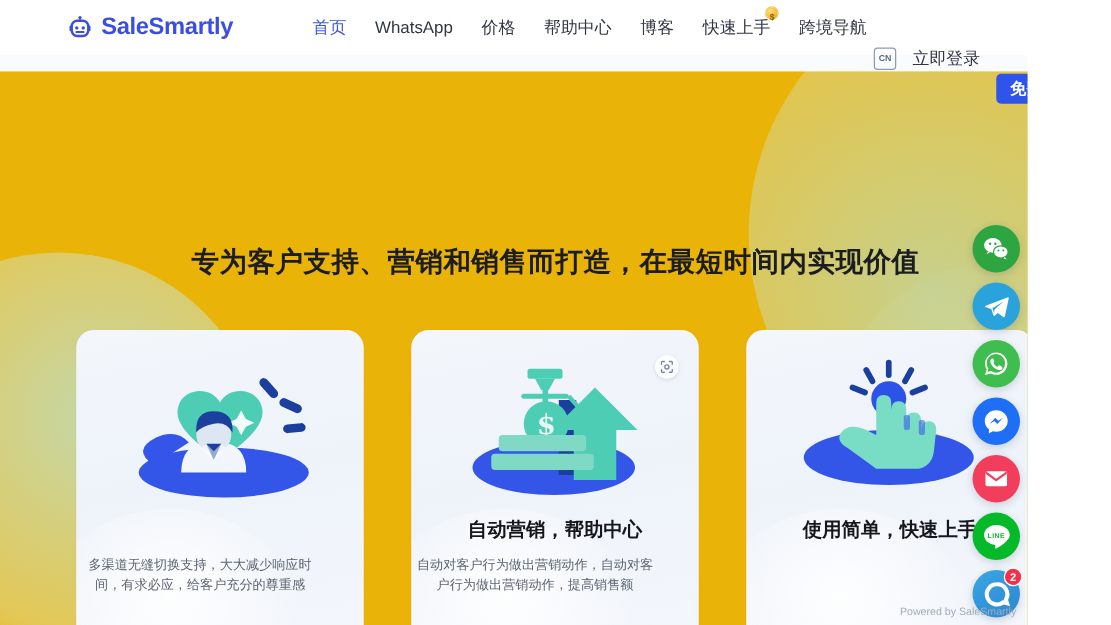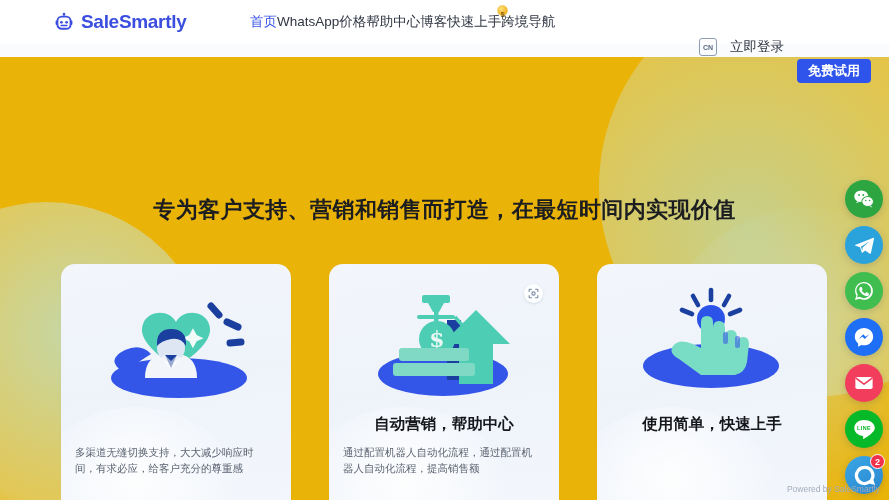--- a/index.html
+++ b/index.html
@@ -2,21 +2,21 @@
 <html><head>
 <meta charset="utf-8">
 <style>
   * { box-sizing: border-box; margin: 0; padding: 0; }
   html, body {
     width: 889px; height: 500px;
     overflow: hidden;
     font-family: "Liberation Sans", "DejaVu Sans", sans-serif;
     background: #ffffff;
   }
-  #page { position: relative; width: 889px; height: 500px; overflow: hidden; background:#fff; }
+  #page { position: relative; width: 822px; height: 500px; overflow: hidden; background:#fff; }
 
   
   .header {
     position: absolute; top: 0; left: 0;
     width: 889px; height: 44px;
     background: #ffffff;
     display: flex; align-items: center;
     z-index: 40;
   }
   .header-strip {
@@ -27,21 +27,21 @@
   .logo-wrap {
     position:absolute; left:52px; top:10px;
     display:flex; align-items:center; gap:5px;
   }
   .logo-mark { width:24px; height:24px; position:relative; }
   .logo-text {
     font-size:19px; font-weight:bold; color:#3b4ee0;
     letter-spacing:-0.3px; line-height:24px;
   }
 
-  .nav { position:absolute; left:250px; top:12px; display:flex; align-items:center; }
+  .nav { position:absolute; left:250px; top:12px; display:flex; align-items:center; gap:23px; }
   .nav-item {
     font-size:13.5px; color:#2f3542; white-space:nowrap;
     cursor:pointer; position:relative; line-height:20px;
   }
   .nav-item.active { color:#3b57e8; }
   .nav-badge {
     position:absolute; top:-7px; right:-7px;
     width:11px; height:11px; border-radius:50%;
     background: radial-gradient(circle at 35% 30%, #ffe07a, #f0b429 70%, #d99c14);
     border:1px solid #f5cd5e;
@@ -102,21 +102,21 @@
     content:""; position:absolute; left:-30px; bottom:-60px;
     width:210px; height:180px; border-radius:50%;
     background: radial-gradient(circle at 50% 40%, rgba(255,255,255,.9), rgba(255,255,255,0) 70%);
   }
   .card-illus { position:absolute; top:22px; left:0; width:230px; height:120px; }
   .card-title {
     position:absolute; top:150px; left:0; width:230px; text-align:center;
     font-size:15.5px; font-weight:bold; color:#15171b;
   }
   .card-desc {
-    position:absolute; top:180px; left:14px; width:194px; 
+    position:absolute; top:180px; left:2px; width:194px; text-align:center;
     font-size:10.5px; color:#5c6472; line-height:16px;
   }
   .focus-btn {
     position:absolute; top:20px; right:16px;
     width:19px; height:19px; border-radius:50%;
     background:#fdfefe; box-shadow:0 1px 3px rgba(90,110,140,.18);
     display:flex; align-items:center; justify-content:center; cursor:pointer;
     z-index:5;
   }
 
@@ -242,21 +242,21 @@
             <rect x="88" y="29" width="38" height="4" rx="2" fill="#4ecdb5"></rect>
             <line x1="126" y1="31" x2="134" y2="40" stroke="#4ecdb5" stroke-width="3.4"></line>
             <circle cx="136" cy="42" r="4.4" fill="#4ecdb5"></circle>
             <circle cx="108" cy="53" r="18" fill="#4ecdb5"></circle>
             <text x="108" y="61" font-family="DejaVu Serif, serif" font-size="22" font-weight="bold" fill="#e9f7f3" text-anchor="middle">$</text>
             <rect x="70" y="62" width="70" height="13" rx="3" fill="#7fd9c4"></rect>
             <rect x="64" y="77" width="82" height="13" rx="3" fill="#7fd9c4"></rect>
           </svg>
         </div>
         <div class="card-title">自动营销，帮助中心</div>
-        <div class="card-desc">通过配置机器人自动化流程，通过配置机器人自动化流程，提高销售额</div>
+        <div class="card-desc">自动对客户行为做出营销动作，自动对客户行为做出营销动作，提高销售额</div>
       </div>
 
       <div class="card">
         <div class="card-illus">
           <svg width="230" height="120" viewBox="0 0 230 120">
             <ellipse cx="114" cy="80" rx="68" ry="22" fill="#3355e8"></ellipse>
             <g stroke="#1b3f9e" stroke-width="4.6" stroke-linecap="round">
               <line x1="114" y1="4" x2="114" y2="14"></line>
               <line x1="96" y1="10" x2="101" y2="19"></line>
               <line x1="132" y1="10" x2="127" y2="19"></line>

